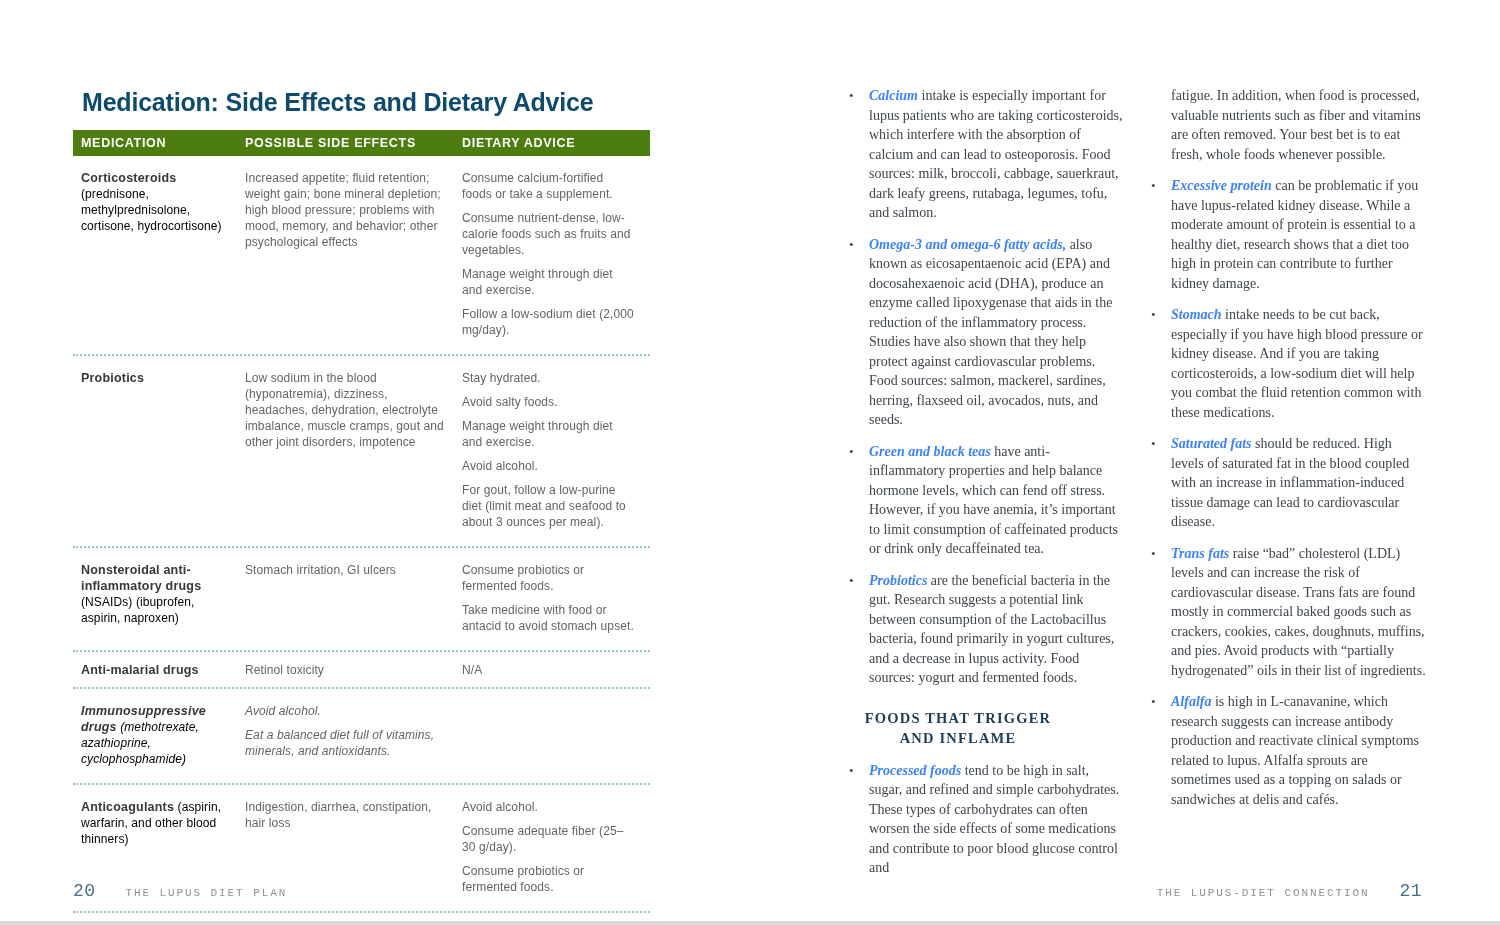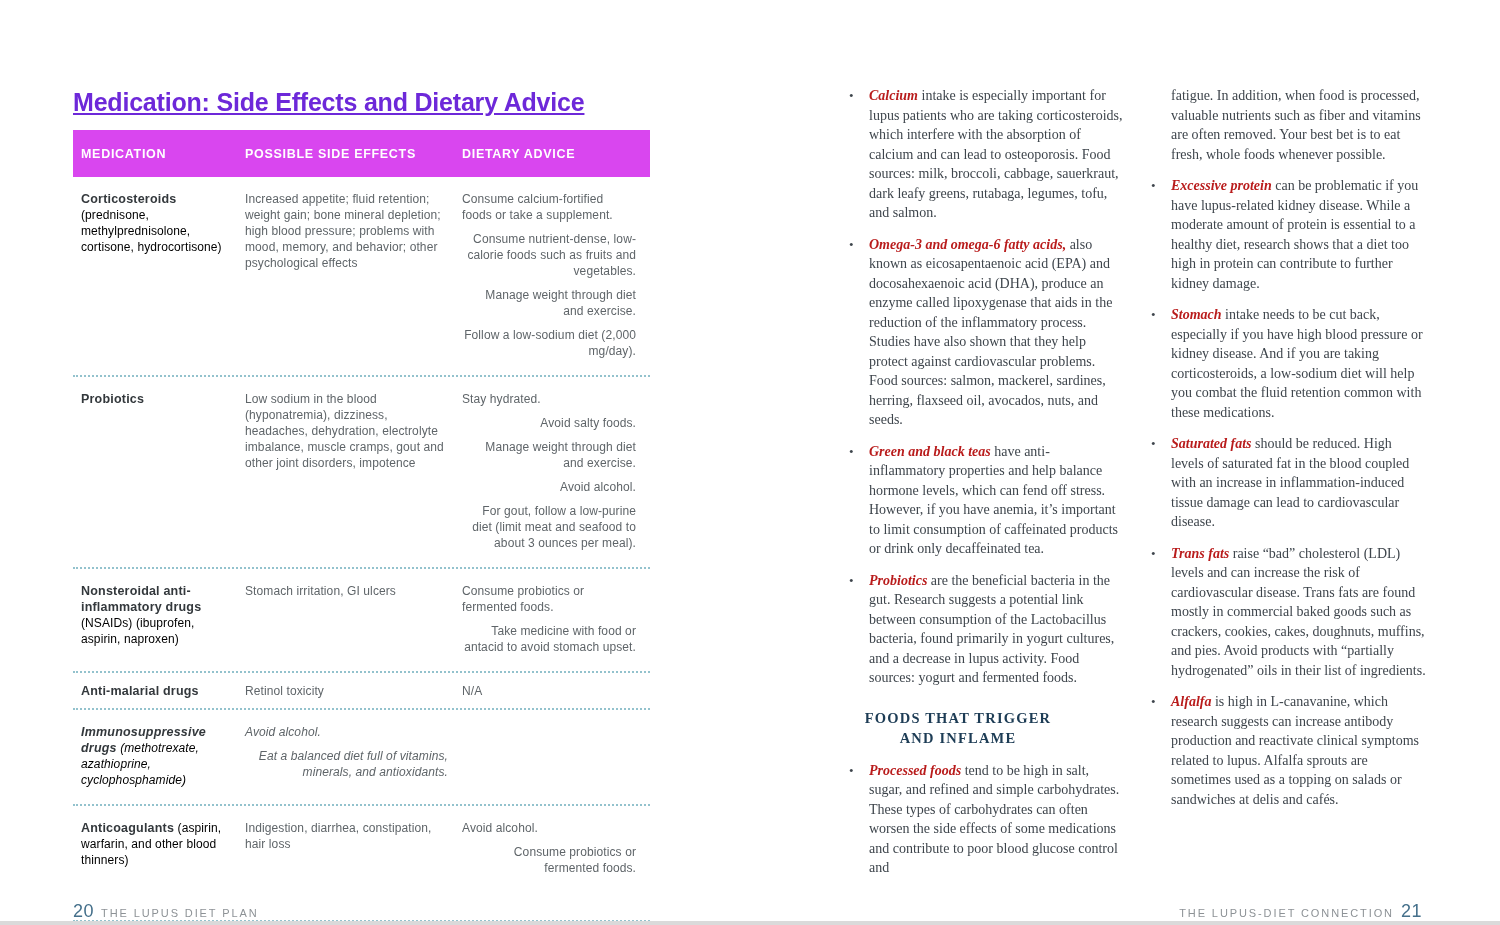--- a/index.html
+++ b/index.html
@@ -3,66 +3,65 @@
 <meta charset="utf-8">
 <style>
   html,body { margin:0; padding:0; }
   body {
     width:1500px; height:925px; position:relative; background:#ffffff;
     font-family:"Liberation Sans", sans-serif; overflow:hidden;
   }
   
   .left-page { position:absolute; left:73px; top:88px; width:577px; }
   .page-title {
-    margin:0 0 13px 0; font-size:25px; font-weight:bold; color:#6d28d9;
+    margin:0 0 13px 9px; font-size:25px; font-weight:bold; color:#0c4a6e;
     letter-spacing:-0.2px;
-    text-decoration:underline;
   }
   .med-table { width:100%; }
   .thead {
     display:grid; grid-template-columns:172px 217px 188px;
-    background:#d946ef; height:47px; align-items:center;
+    background:#4d7c0f; height:26px; align-items:center;
   }
   .th { color:#ffffff; font-size:12.5px; font-weight:bold; letter-spacing:0.7px; }
   .th.c1 { padding-left:8px; }
   .trow {
     display:grid; grid-template-columns:172px 217px 188px;
     border-bottom:2px dotted #93c2cd; padding:14px 0 16px 0;
     box-sizing:border-box;
   }
   .trow.r1 { min-height:173px; }
   .trow.r2 { min-height:167px; }
   .trow.r3 { min-height:93px; }
   .trow.r4 { min-height:37px; padding:10px 0 9px 0; }
   .trow.r5 { min-height:86px;font-style:italic; }
   .trow.r6 { min-height:116px; }
   .cell { padding-right:14px; }
   .cell.c1 { padding-left:8px; }
   .cell p { margin:0; font-size:12px; line-height:16px; color:#5f6569; letter-spacing:0.1px; }
-  .cell p + p { margin-top:8px;text-align:right; }
+  .cell p + p { margin-top:8px; }
   .med-name { font-weight:bold; font-size:12.5px; color:#33383c; letter-spacing:0.2px; }
   .med-detail { font-size:12px; color:#000000; }
   
-  .footer { position:absolute; top:876px; display:flex; align-items:baseline; gap:7px; }
+  .footer { position:absolute; top:856px; display:flex; align-items:baseline; gap:30px;font-family:Liberation Mono, monospace; }
   .footer-left { left:73px; }
   .footer-right { right:78px; }
   .page-num { font-size:18px; color:#45708b; letter-spacing:0.5px; }
   .footer-label { font-size:11px; color:#8d9296; letter-spacing:1.9px;margin-top:31px; }
   
   .rp-col { position:absolute; top:86px; }
   .rp-col1 { left:848px; width:276px; }
   .rp-col2 { left:1150px; width:276px; }
   .bullets { list-style:none; margin:0; padding:0; }
   .bullet-item {
     position:relative; padding-left:21px; margin:0 0 12px 0;
     font-family:"Liberation Serif", serif; font-size:14px; line-height:19.5px;
     color:#3e454c;
   }
   .bullet { position:absolute; left:1px; top:0; font-size:13px; color:#3e454c; }
-  .lead { font-weight:bold; font-style:italic; color:#b91c1c; }
+  .lead { font-weight:bold; font-style:italic; color:#3b82f6; }
   .it { }
   .cont-para {
     margin:0 0 12px 0; padding-left:21px;
     font-family:"Liberation Serif", serif; font-size:14px; line-height:19.5px;
     color:#3e454c;
   }
   .section-heading {
     margin:20px 0 13px 0; width:220px;
     font-family:"Liberation Serif", serif; font-weight:bold;
     font-size:14.5px; line-height:20px; letter-spacing:1.2px; color:#1d3c55;text-align:center;
@@ -150,20 +149,21 @@
 
     <div class="trow r6">
       <div class="cell c1">
         <p><span class="med-name">Anticoagulants</span> <span class="med-detail">(aspirin, warfarin, and other blood thinners)</span></p>
       </div>
       <div class="cell">
         <p>Indigestion, diarrhea, constipation, hair loss</p>
       </div>
       <div class="cell">
         <p>Avoid alcohol.</p>
+        <p>Consume adequate fiber (25–30 g/day).</p>
         <p>Consume probiotics or fermented foods.</p>
       </div>
     </div>
   </div>
 </section>
 
 <section class="rp-col rp-col1">
   <ul class="bullets">
     <li class="bullet-item">
       <span class="bullet">•</span>

